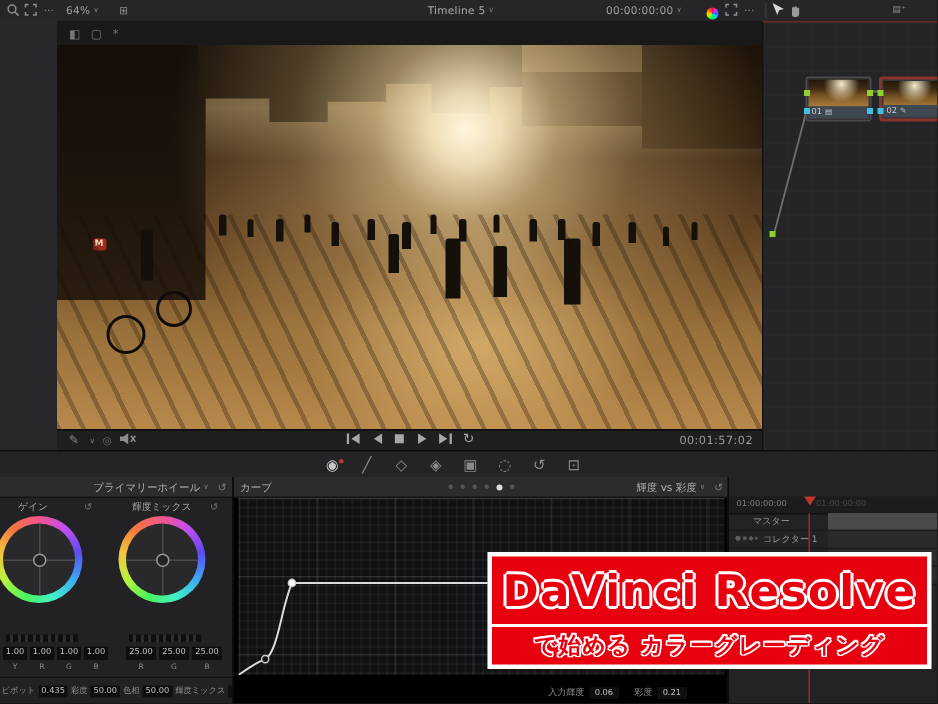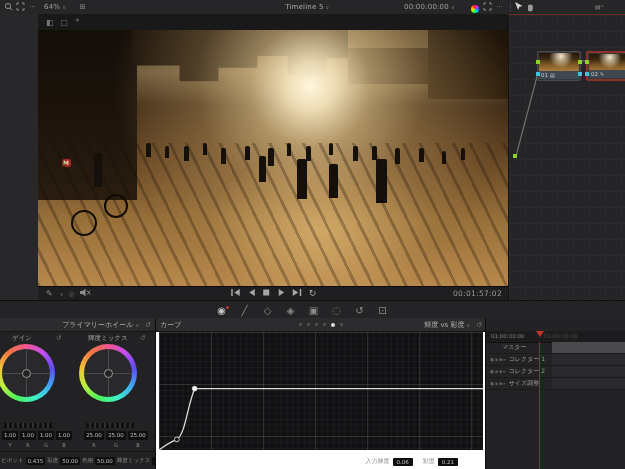--- a/index.html
+++ b/index.html
@@ -118,21 +118,21 @@
   .vrow{position:absolute;top:113px;display:flex;gap:2px;}
   .vrow .vbox{width:16px;font-size:5.5px;line-height:9px;height:9px;}
   .chrow{position:absolute;top:124px;display:flex;gap:2px;font-size:5px;color:#8a8a8a;}
   .chrow i{width:16px;font-style:normal;text-align:center;}
   .wfooter{position:absolute;left:0;right:0;bottom:0;height:17px;border-top:1px solid #141414;
     display:flex;align-items:center;gap:2px;padding-left:1px;font-size:5.5px;color:#8d8d8d;
     white-space:nowrap;}
   .wfooter .vbox{font-size:5.5px;padding:1px 2px;}
 
   
-  .curvep{position:absolute;left:155px;top:318px;width:330px;height:151px;background:#ffffff;
+  .curvep{position:absolute;left:155px;top:318px;width:330px;height:151px;background:#000000;
     border-left:1px solid #0c0c0c;}
   .dots{position:absolute;left:50%;transform:translateX(-50%);display:flex;gap:5px;}
   .dots b{width:3px;height:3px;border-radius:50%;background:#555;}
   .dots b.on{background:#ddd;width:4px;height:4px;}
   .graph{position:absolute;left:3px;right:3px;top:14px;bottom:19px;background:#111113;
     background-image:
       linear-gradient(rgba(255,255,255,.10) 1px, transparent 1px),
       linear-gradient(90deg, rgba(255,255,255,.10) 1px, transparent 1px),
       linear-gradient(rgba(255,255,255,.04) 1px, transparent 1px),
       linear-gradient(90deg, rgba(255,255,255,.04) 1px, transparent 1px);
@@ -473,14 +473,18 @@
     <div class="krow" style="top:60px;">
       <span class="klabel">
           <span class="mini">●▪◆▸</span>
           <span>サイズ調整</span>
         </span>
       <span class="ktrack"></span>
     </div>
     <div class="phline"></div>
   </div>
 
+  <div class="banner">
+    <div class="b1">DaVinci Resolve</div>
+    <div class="b2">で始める カラーグレーディング</div>
+  </div>
 
 </div>
 
 </body></html>

